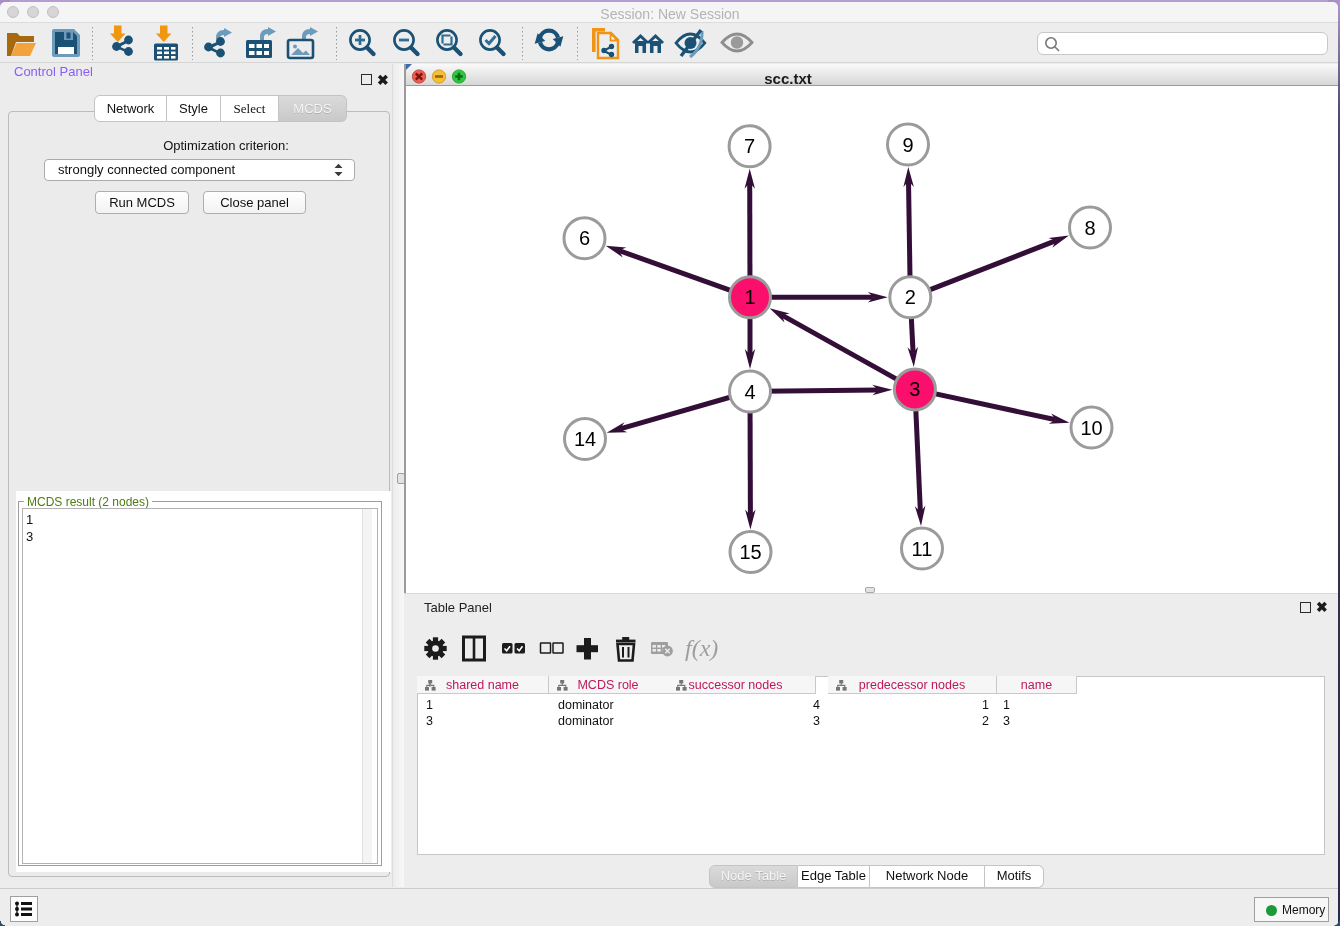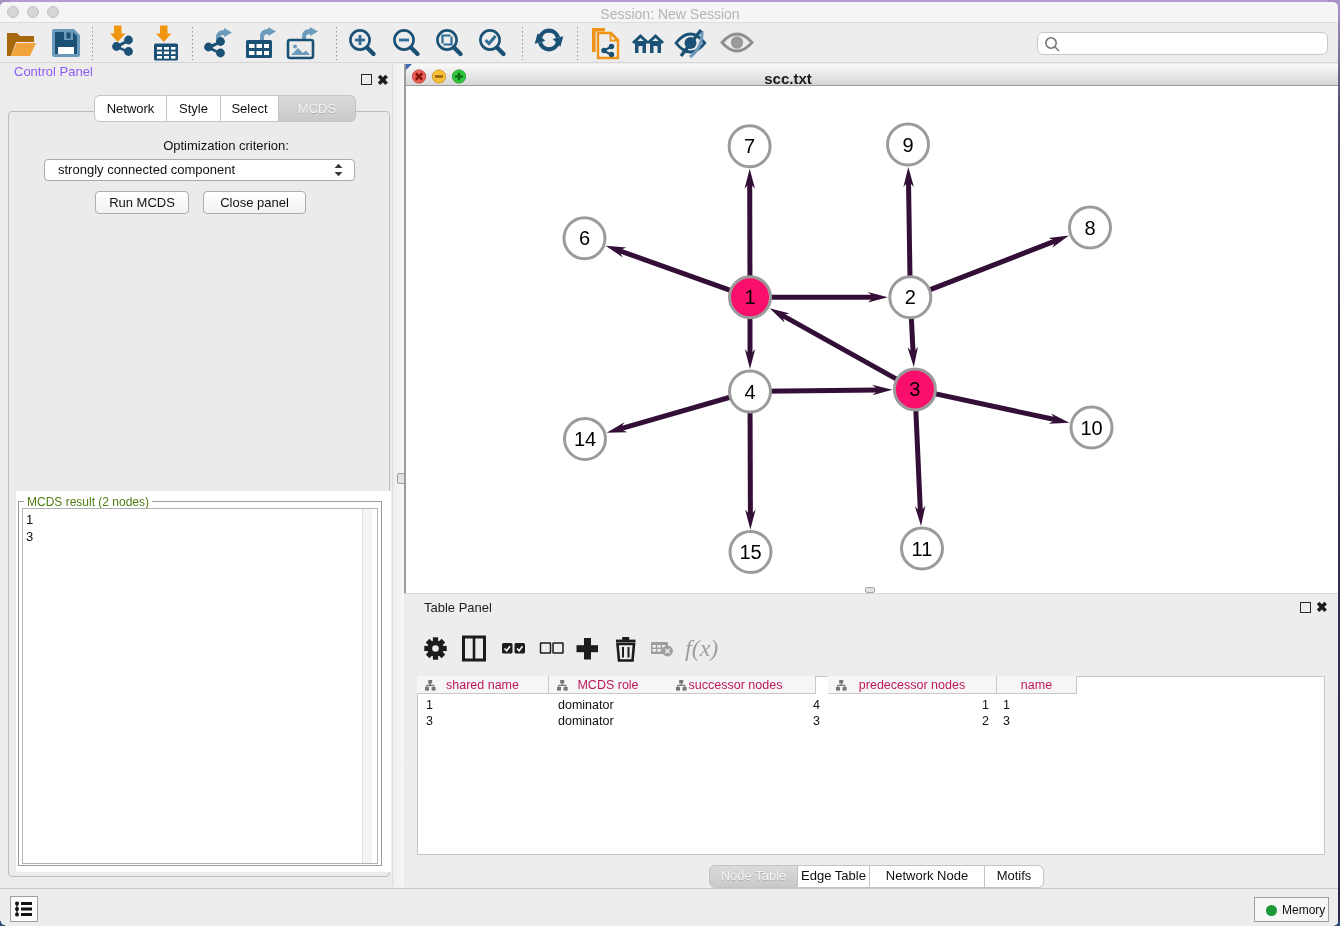--- a/index.html
+++ b/index.html
@@ -236,22 +236,22 @@
   </svg>
 
   <div class="abs" id="cp"></div>
   <div class="abs" id="cp-title">Control Panel</div>
   <div class="float-ico" style="left:361px; top:74px;"></div>
   <div class="x-ico" style="left:377px; top:74px;">✖</div>
   <div class="abs" id="tabpane"></div>
   <div class="tabs" style="left:78px; top:95px;">
     <div class="tab first" style="width:73px;">Network</div>
     <div class="tab" style="width:54px;">Style</div>
-    <div class="tab" style="width:58px;">Select</div>
-    <div class="tab last sel" style="width:77px;">MCDS</div>
+    <div class="tab" style="width:58px;font-family:Liberation Serif, serif;">Select</div>
+    <div class="tab last sel" style="width:68px;">MCDS</div>
   </div>
   <div class="abs" id="opt-label">Optimization criterion:</div>
   <div class="abs" id="dropdown">strongly connected component
     <svg width="11" height="14" viewBox="0 0 11 14" style="position:absolute; right:10px; top:3px;">
       <path d="M1.5 5 L5.5 0.8 L9.5 5 Z" fill="#3a3a3a"></path>
       <path d="M1.5 9 L5.5 13.2 L9.5 9 Z" fill="#3a3a3a"></path>
     </svg>
   </div>
   <div class="btn" style="left:95px; top:191px; width:94px;">Run MCDS</div>
   <div class="btn" style="left:203px; top:191px; width:103px;">Close panel</div>

